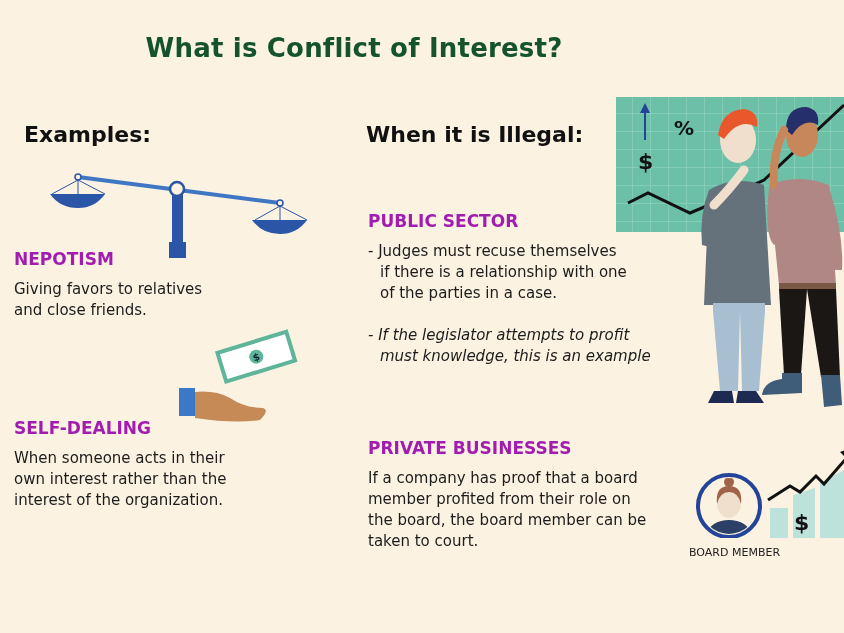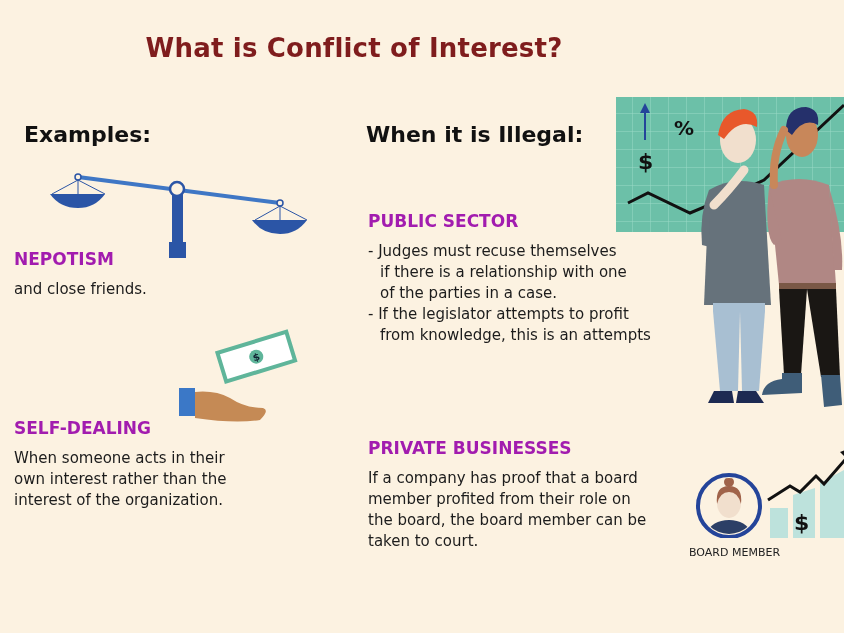--- a/index.html
+++ b/index.html
@@ -1,18 +1,18 @@
 <!DOCTYPE html>
 <html><head>
 <meta charset="utf-8">
 <style>
   html,body{margin:0;padding:0;}
   body{width:844px;height:633px;background:#fcf2e1;position:relative;overflow:hidden;font-family:"DejaVu Sans","Liberation Sans",sans-serif;color:#1c1c1c;}
   .abs{position:absolute;}
-  .title{left:0;width:708px;top:33px;text-align:center;font-size:26px;font-weight:bold;color:#7f1d1d;letter-spacing:0.2px;}
+  .title{left:0;width:708px;top:33px;text-align:center;font-size:26px;font-weight:bold;color:#14532d;letter-spacing:0.2px;}
   .h2{font-size:22px;font-weight:bold;color:#111;}
   .sub{font-size:17px;font-weight:bold;color:#a21caf;}
   .body{font-size:15px;line-height:21px;color:#1c1c1c;}
   .logo{font-size:20px;color:#2a2a2a;}
   .bm-label{font-size:11px;color:#222;}
 </style>
 </head>
 <body>
 
 <div class="abs title">What is Conflict of Interest?</div>
@@ -31,20 +31,21 @@
   <line x1="33" y1="10" x2="33" y2="24" stroke="#2b55a6" stroke-width="1"></line>
   <path d="M5 24 L60 24 Q50 38 33 38 Q15 38 5 24 Z" fill="#2b55a6"></path>
   <line x1="235" y1="36" x2="210" y2="50" stroke="#2b55a6" stroke-width="1"></line>
   <line x1="235" y1="36" x2="262" y2="50" stroke="#2b55a6" stroke-width="1"></line>
   <line x1="235" y1="36" x2="235" y2="50" stroke="#2b55a6" stroke-width="1"></line>
   <path d="M207 50 L262 50 Q252 64 235 64 Q217 64 207 50 Z" fill="#2b55a6"></path>
 </svg>
 
 <div class="abs sub" style="left:14px;top:249px;">NEPOTISM</div>
 <div class="abs body" style="left:14px;top:279px;">
+  <div>Giving favors to relatives</div>
   <div>and close friends.</div>
 </div>
 
 <svg class="abs" style="left:175px;top:328px;" width="130" height="100">
   <g transform="rotate(-17 80 28)">
     <rect x="45" y="14" width="72" height="30" fill="#ffffff" stroke="#5fb59a" stroke-width="4"></rect>
     <circle cx="81" cy="29" r="7" fill="#5fb59a"></circle>
     <text x="81" y="33" font-size="10" text-anchor="middle" fill="#123" font-weight="bold">$</text>
   </g>
   <rect x="4" y="60" width="16" height="28" fill="#3b78c7"></rect>
@@ -62,23 +63,23 @@
 
 <div class="abs h2" style="left:366px;top:122px;">When it is Illegal:</div>
 
 <div class="abs sub" style="left:368px;top:211px;">PUBLIC SECTOR</div>
 <div class="abs" style="left:368px;top:241px;">
   <div class="body">
     <div>- Judges must recuse themselves</div>
     <div style="padding-left:12px;">if there is a relationship with one</div>
     <div style="padding-left:12px;">of the parties in a case.</div>
   </div>
-  <div class="body" style="">
+  <div class="body" style="margin-top:21px;font-style:italic;">
     <div>- If the legislator attempts to profit</div>
-    <div style="padding-left:12px;">from knowledge, this is an attempts</div>
+    <div style="padding-left:12px;">must knowledge, this is an example</div>
   </div>
 </div>
 
 <div class="abs sub" style="left:368px;top:438px;">PRIVATE BUSINESSES</div>
 <div class="abs body" style="left:368px;top:468px;">
   <div>If a company has proof that a board</div>
   <div>member profited from their role on</div>
   <div>the board, the board member can be</div>
   <div>taken to court.</div>
 </div>

